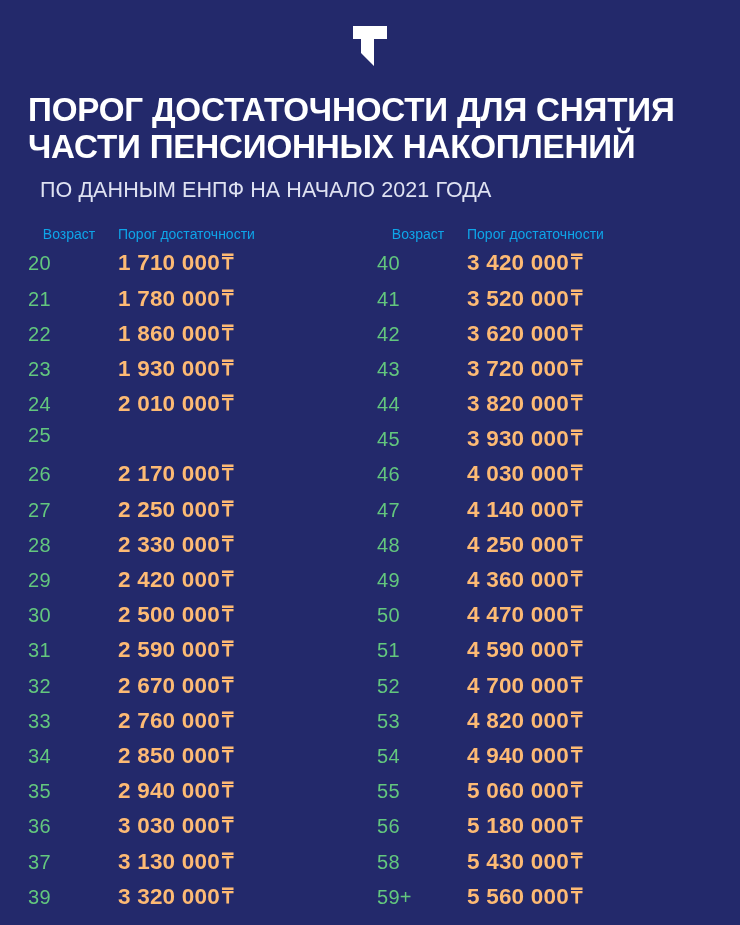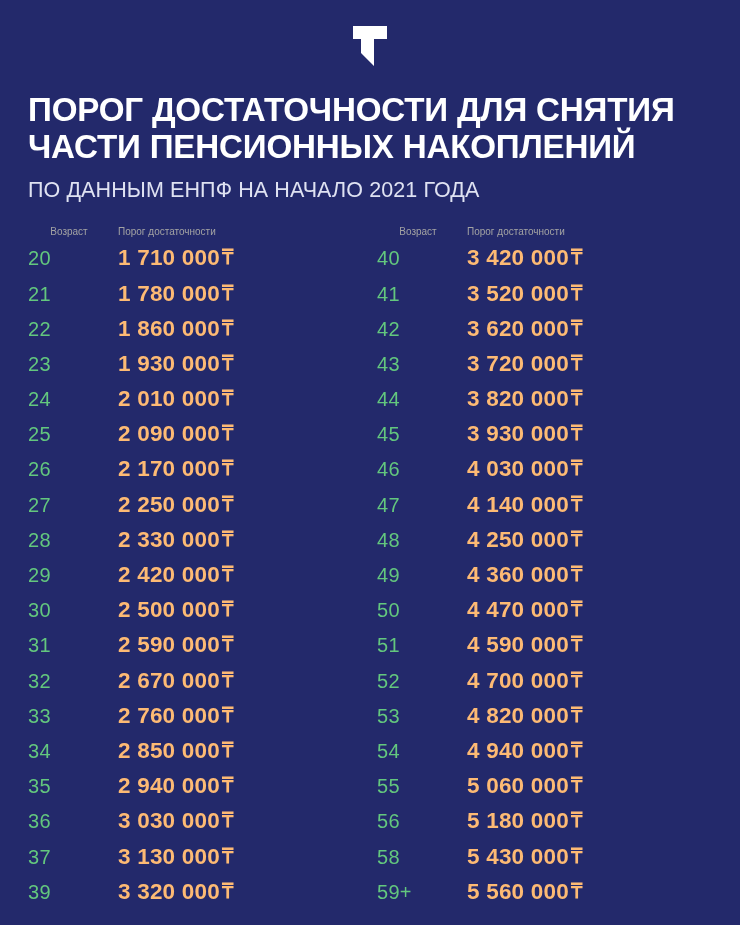--- a/index.html
+++ b/index.html
@@ -49,21 +49,21 @@
     letter-spacing: -0.2px;
     text-transform: uppercase;
     color: #ffffff;
     transform: scaleX(0.99);
     transform-origin: left center;
   }
   h1.main-title .line2 {
     display: block;
   }
   .subtitle {
-    margin: 13px 0 0 0;
+    margin: 13px 0 0 12px;
     font-size: 21.5px;
     line-height: 1.1;
     font-weight: normal;
     letter-spacing: 0.1px;
     text-transform: uppercase;
     color: #dfe2f2;
   }
 
   
   .tables {
@@ -74,22 +74,22 @@
   }
   .tbl {
     flex: 1 1 50%;
   }
   .tbl.right {
     padding-left: 8px;
   }
   .thead {
     display: flex;
     align-items: center;
-    font-size: 10px;
-    color: #a3a3a3;
+    font-size: 14px;
+    color: #0ea5e9;
     padding-bottom: 6px;
   }
   .th-age {
     width: 82px;
     text-align: center;
   }
   .th-amt {
     flex: 1;
     text-align: left;
     padding-left: 8px;
@@ -168,21 +168,20 @@
           <div class="row">
             <div class="cell-age">23</div>
             <div class="cell-amt"><span>1 930 000</span><span class="cur">₸</span></div>
           </div>
           <div class="row">
             <div class="cell-age">24</div>
             <div class="cell-amt"><span>2 010 000</span><span class="cur">₸</span></div>
           </div>
           <div class="row">
             <div class="cell-age">25</div>
-            <div class="cell-amt"><span>2 090 000</span><span class="cur">₸</span></div>
           </div>
           <div class="row">
             <div class="cell-age">26</div>
             <div class="cell-amt"><span>2 170 000</span><span class="cur">₸</span></div>
           </div>
           <div class="row">
             <div class="cell-age">27</div>
             <div class="cell-amt"><span>2 250 000</span><span class="cur">₸</span></div>
           </div>
           <div class="row">

